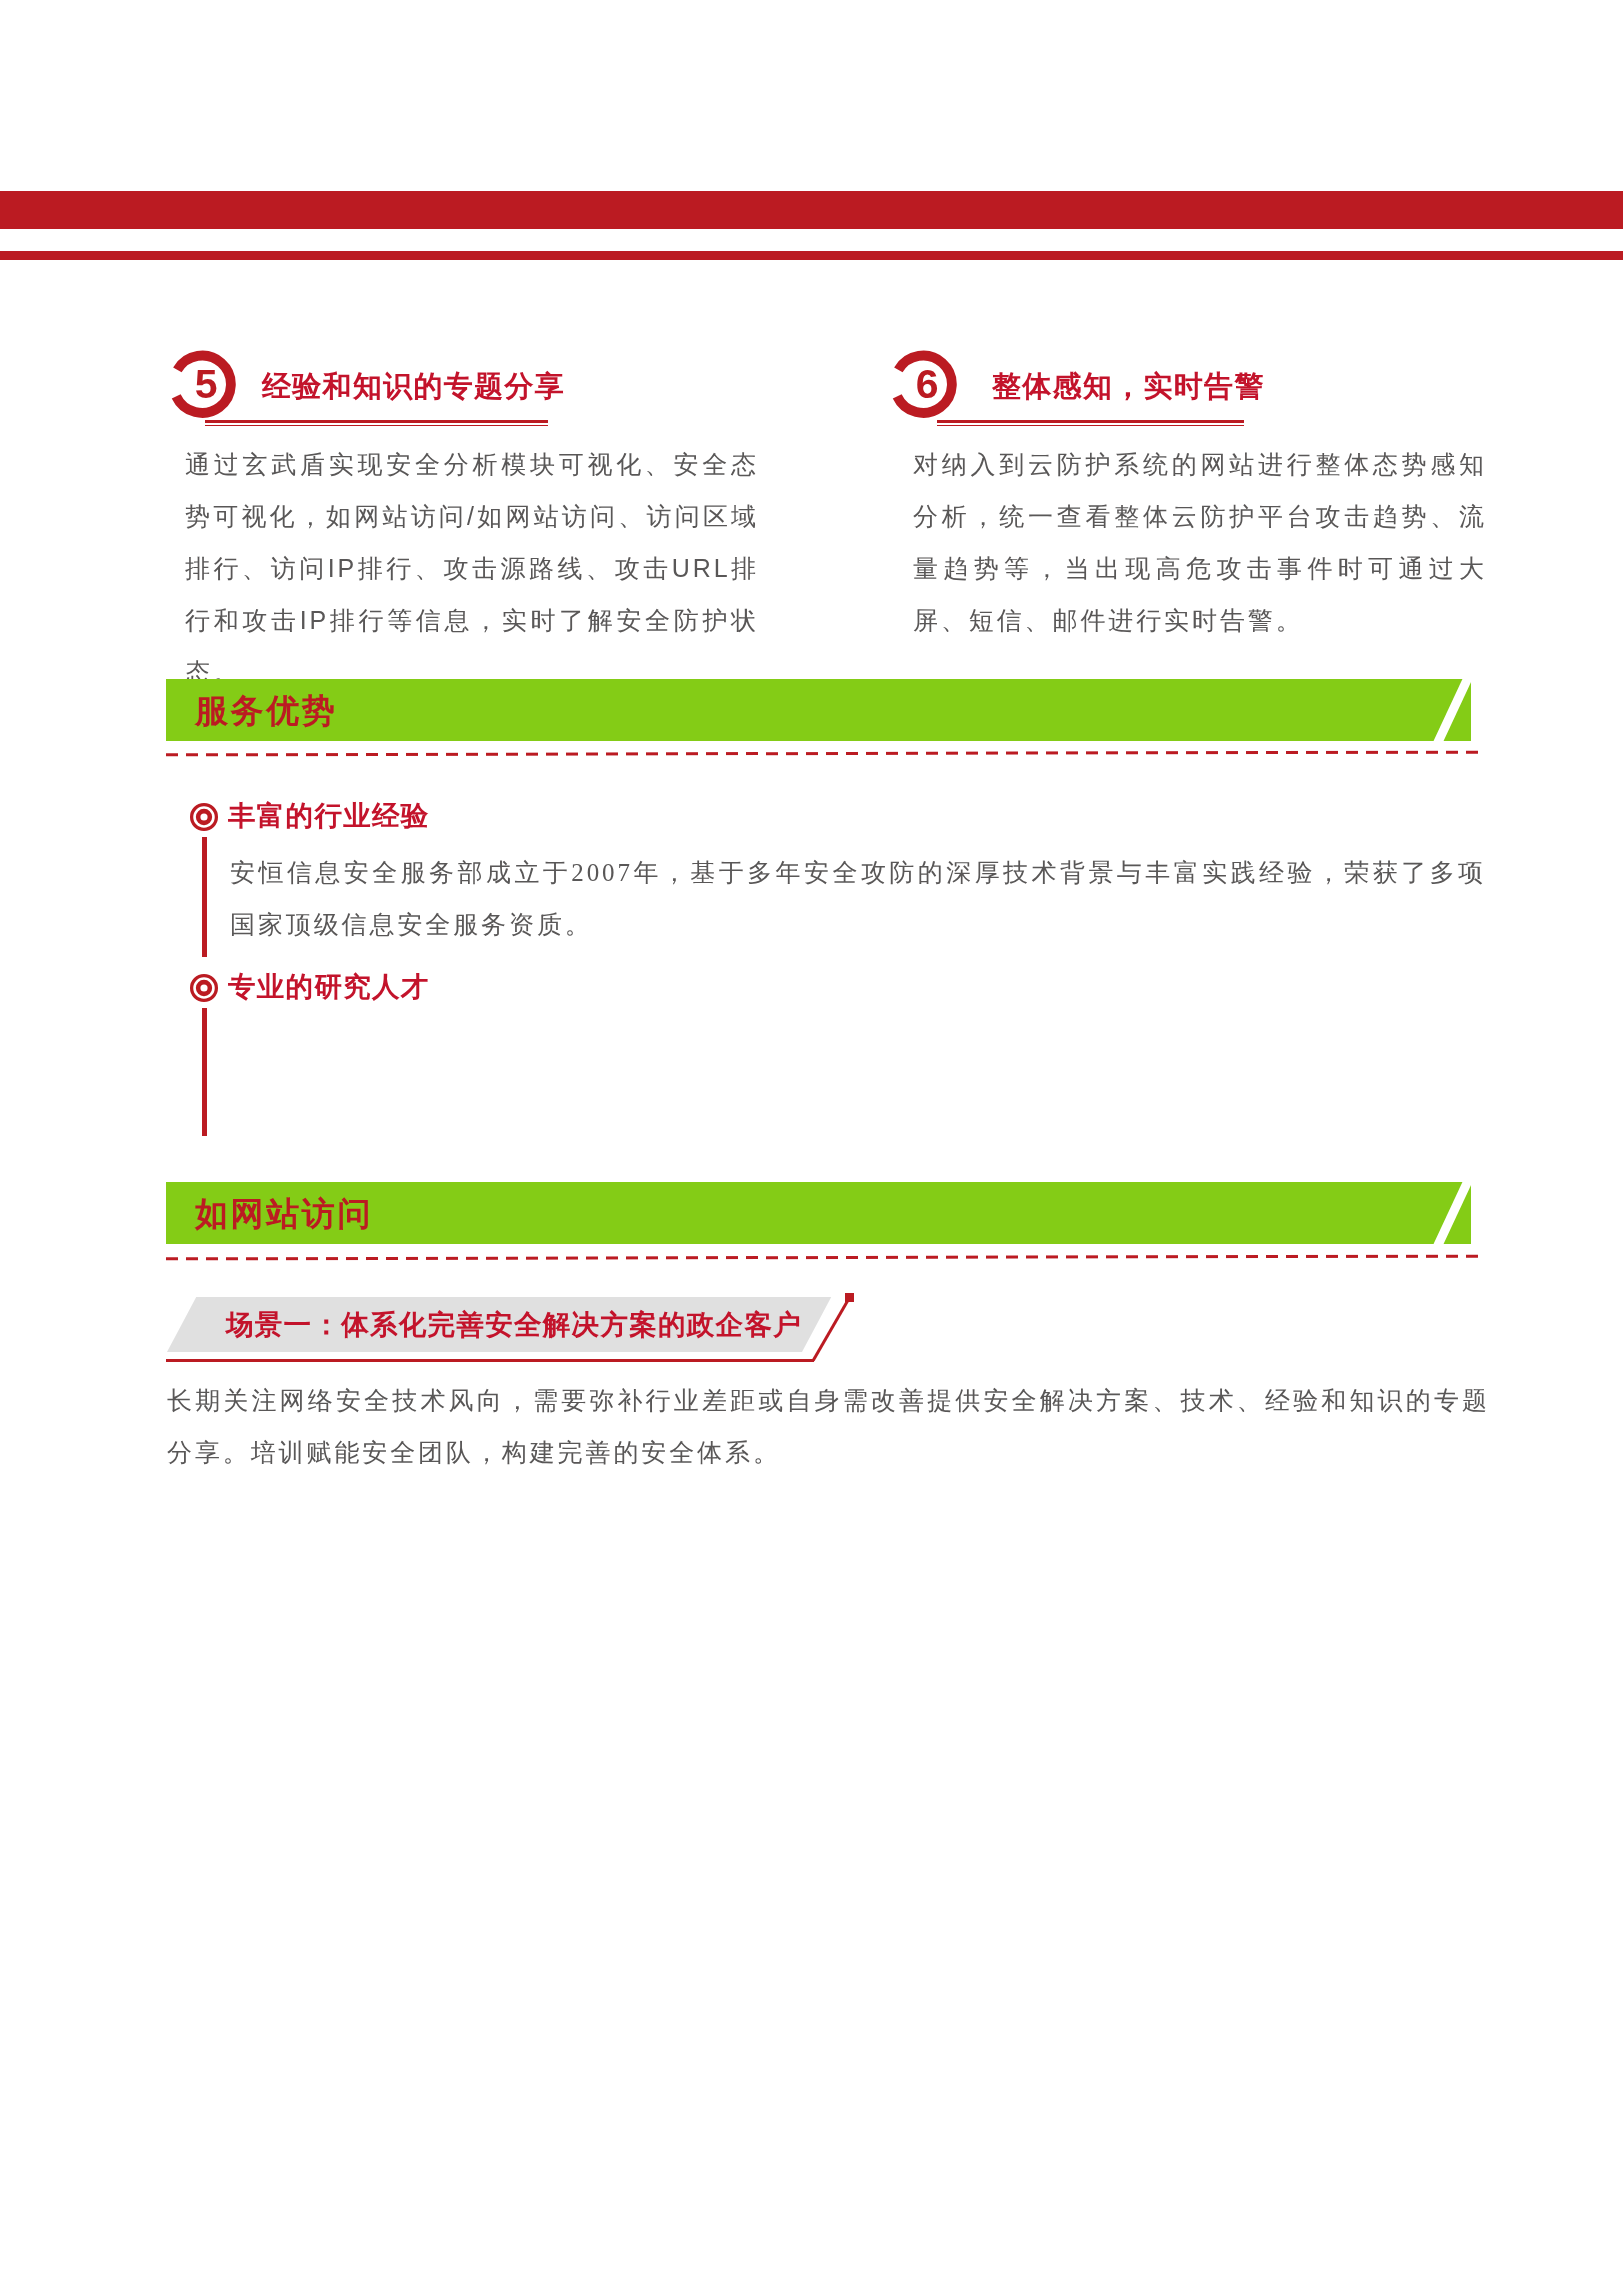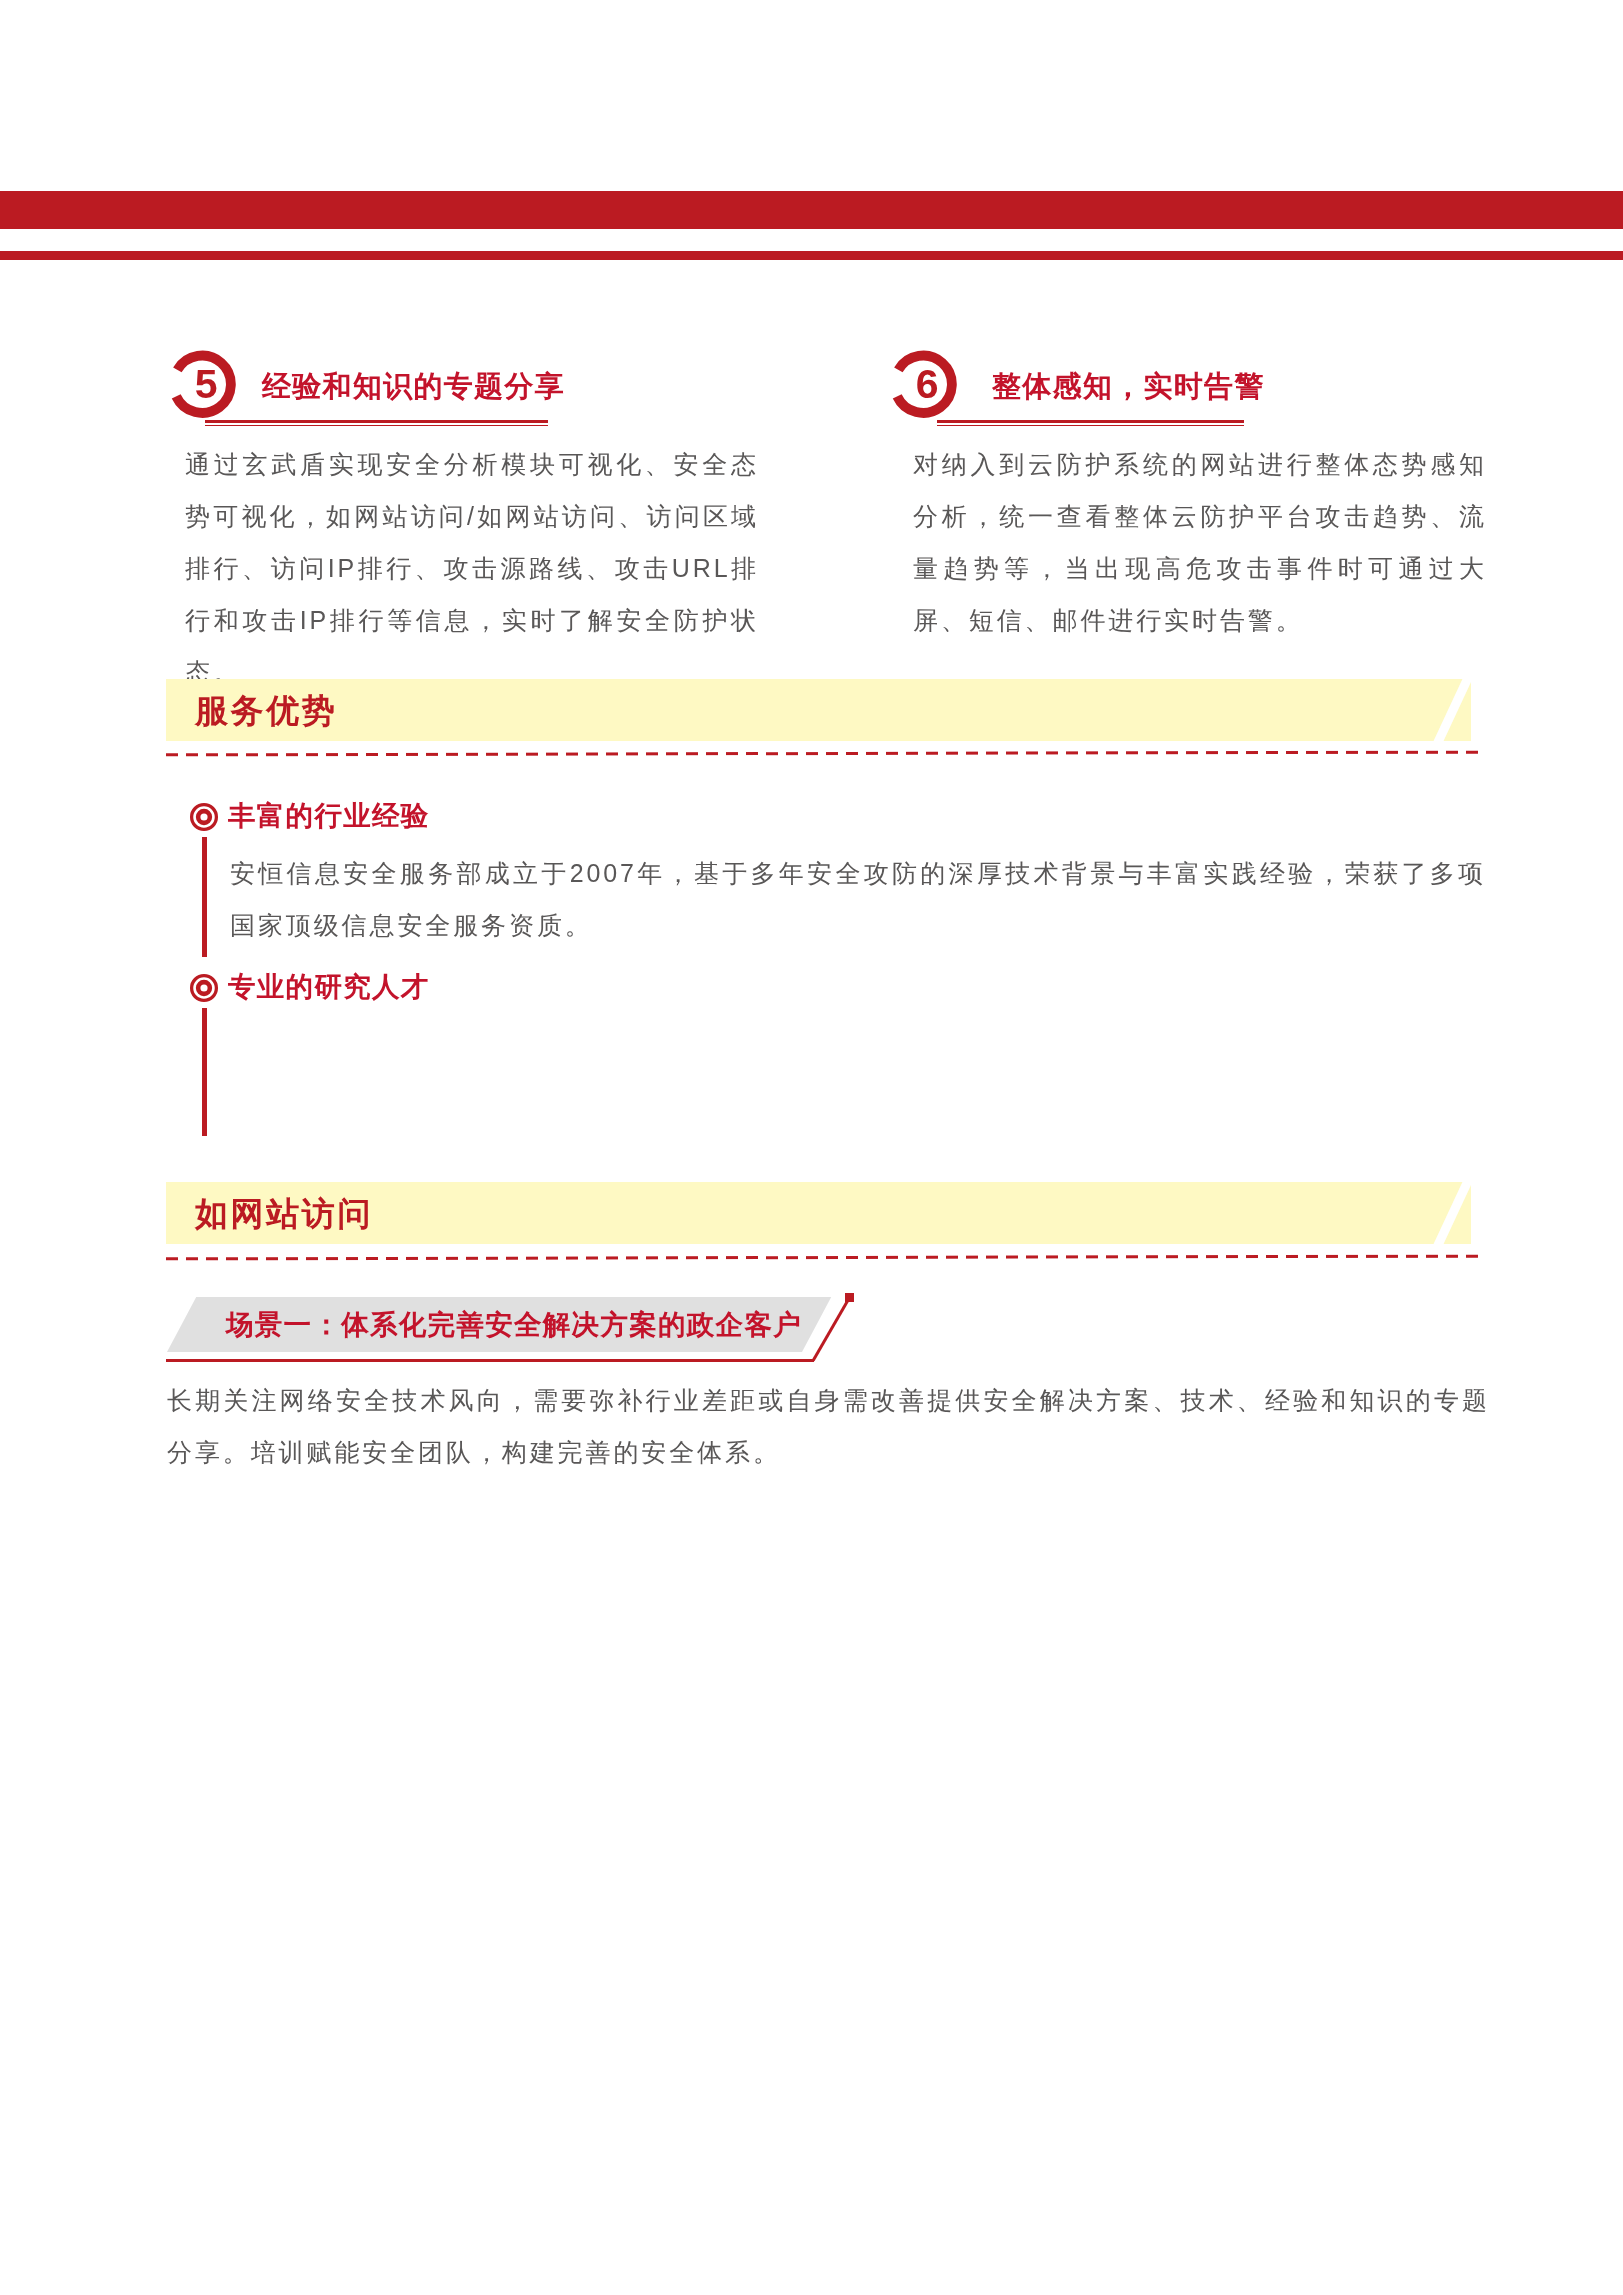--- a/index.html
+++ b/index.html
@@ -30,21 +30,21 @@
     font-size:29px;font-weight:bold;color:#c3132b;letter-spacing:1.3px;white-space:nowrap;
   }
   .dbl-line{top:420px;height:2px;border-top:3.3px solid #bb1b22;border-bottom:1.3px solid #bb1b22;}
   .body-text{
     font-size:25px;line-height:52px;color:#595757;
     letter-spacing:2.9px;text-align:justify;
   }
   .feature-body{top:438px;width:574px;}
 
   
-  .section-banner{height:62px;left:166px;width:1305px;background:#fef9c3;}
+  .section-banner{height:62px;left:166px;width:1305px;background:#84cc16;}
   .section-banner .banner-title{
     position:absolute;left:29px;top:0;height:62px;line-height:63px;
     font-size:33px;font-weight:bold;color:#bb1b22;letter-spacing:2.6px;white-space:nowrap;
   }
   .banner-slash{position:absolute;top:0;left:1282px;width:9.8px;height:62px;background:#ffffff;transform:skewX(-25deg);}
   .dashed{
     left:166px;width:1312px;height:2.6px;
     background:repeating-linear-gradient(to right,#bb1b22 0 12.4px,transparent 12.4px 20px);
     transform:rotate(-0.12deg);
   }
@@ -110,21 +110,21 @@
   <div class="abs dashed" style="top:752px;"></div>
 
   <div class="abs bullet-icon" style="left:189px;top:802px;">
     <svg width="30" height="30" viewBox="0 0 46 46">
       <circle cx="23" cy="23" r="19" fill="none" stroke="#bb1b22" stroke-width="5"></circle>
       <circle cx="23" cy="23" r="9" fill="none" stroke="#bb1b22" stroke-width="7"></circle>
     </svg>
   </div>
   <div class="abs adv-heading" style="top:799px;">丰富的行业经验</div>
   <div class="abs vline" style="top:837px;height:120px;"></div>
-  <div class="abs body-text adv-body" style="top:847px;">安恒信息安全服务部成立于2007年，基于多年安全攻防的深厚技术背景与丰富实践经验，荣获了多项国家顶级信息安全服务资质。</div>
+  <div class="abs body-text adv-body" style="top:847px;font-family:Liberation Serif, serif;">安恒信息安全服务部成立于2007年，基于多年安全攻防的深厚技术背景与丰富实践经验，荣获了多项国家顶级信息安全服务资质。</div>
 
   <div class="abs bullet-icon" style="left:189px;top:973px;">
     <svg width="30" height="30" viewBox="0 0 46 46">
       <circle cx="23" cy="23" r="19" fill="none" stroke="#bb1b22" stroke-width="5"></circle>
       <circle cx="23" cy="23" r="9" fill="none" stroke="#bb1b22" stroke-width="7"></circle>
     </svg>
   </div>
   <div class="abs adv-heading" style="top:970px;">专业的研究人才</div>
   <div class="abs vline" style="top:1008px;height:128px;"></div>
 

